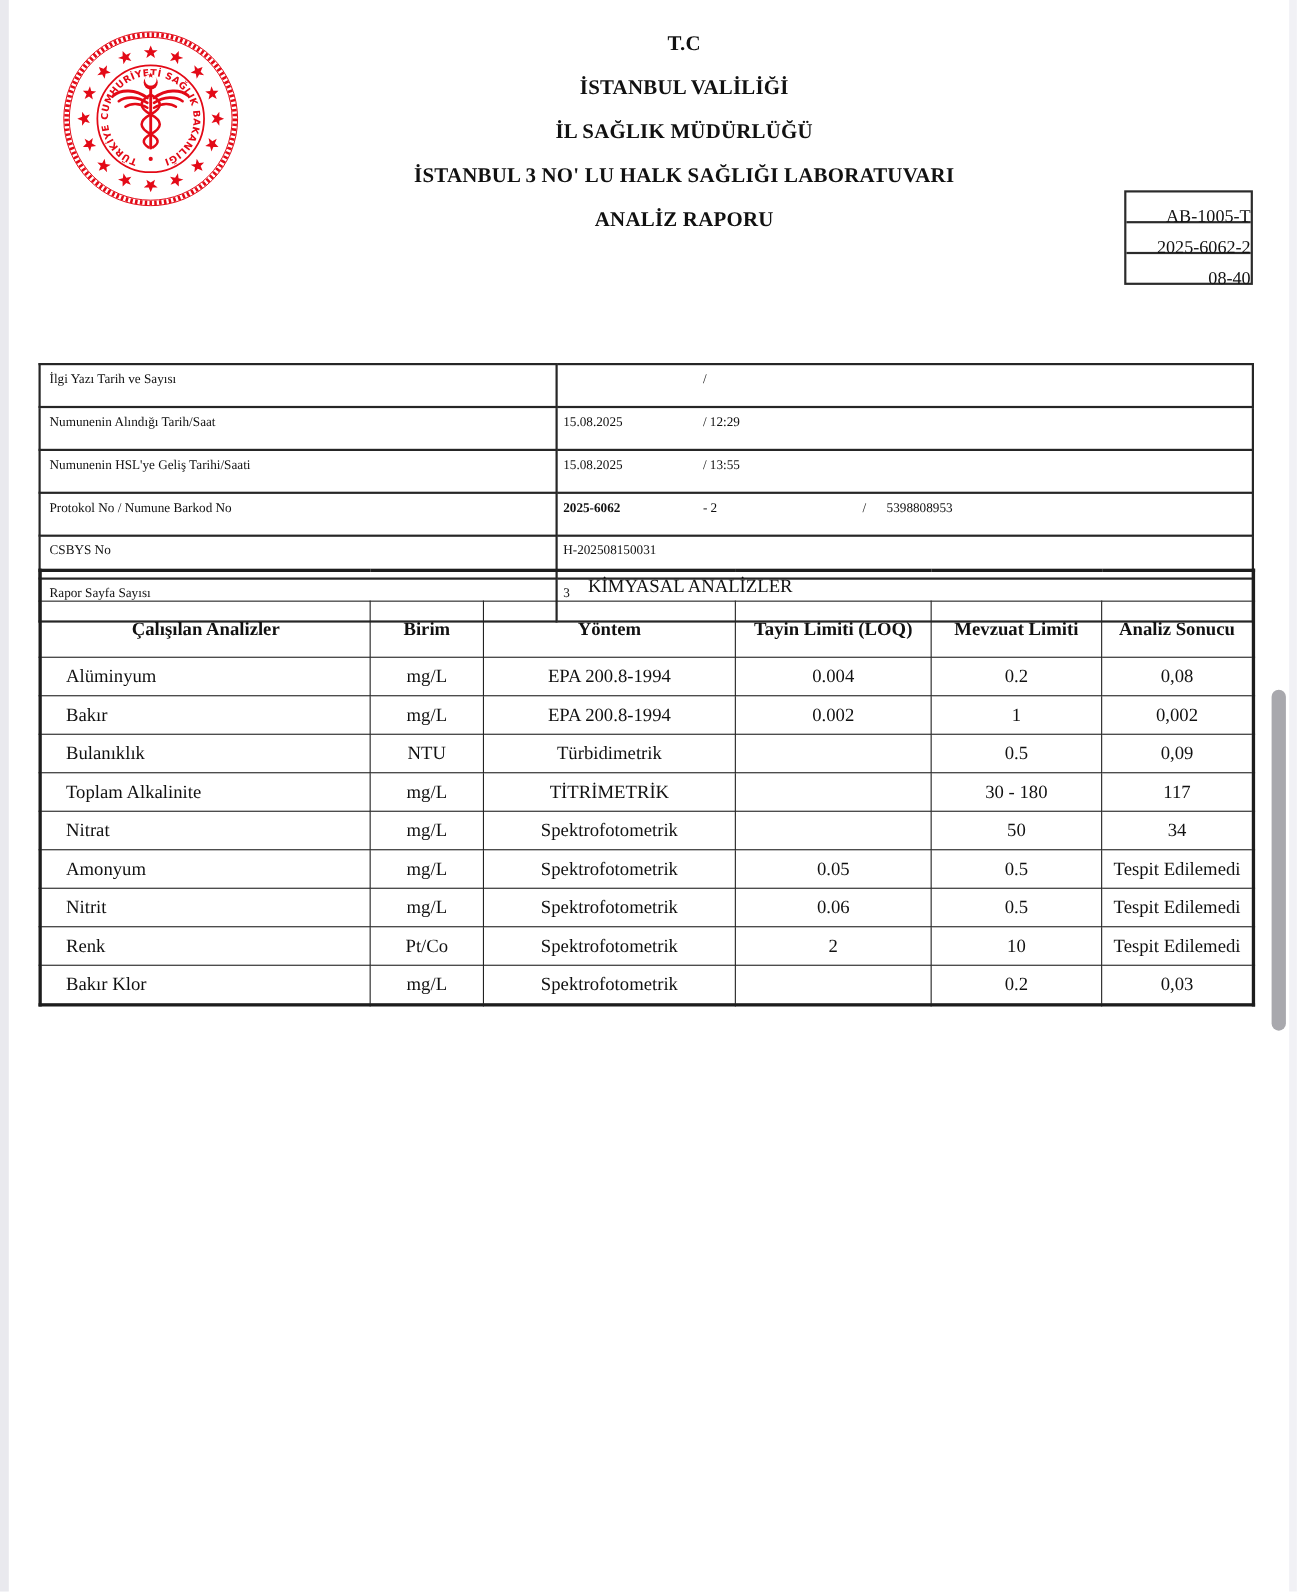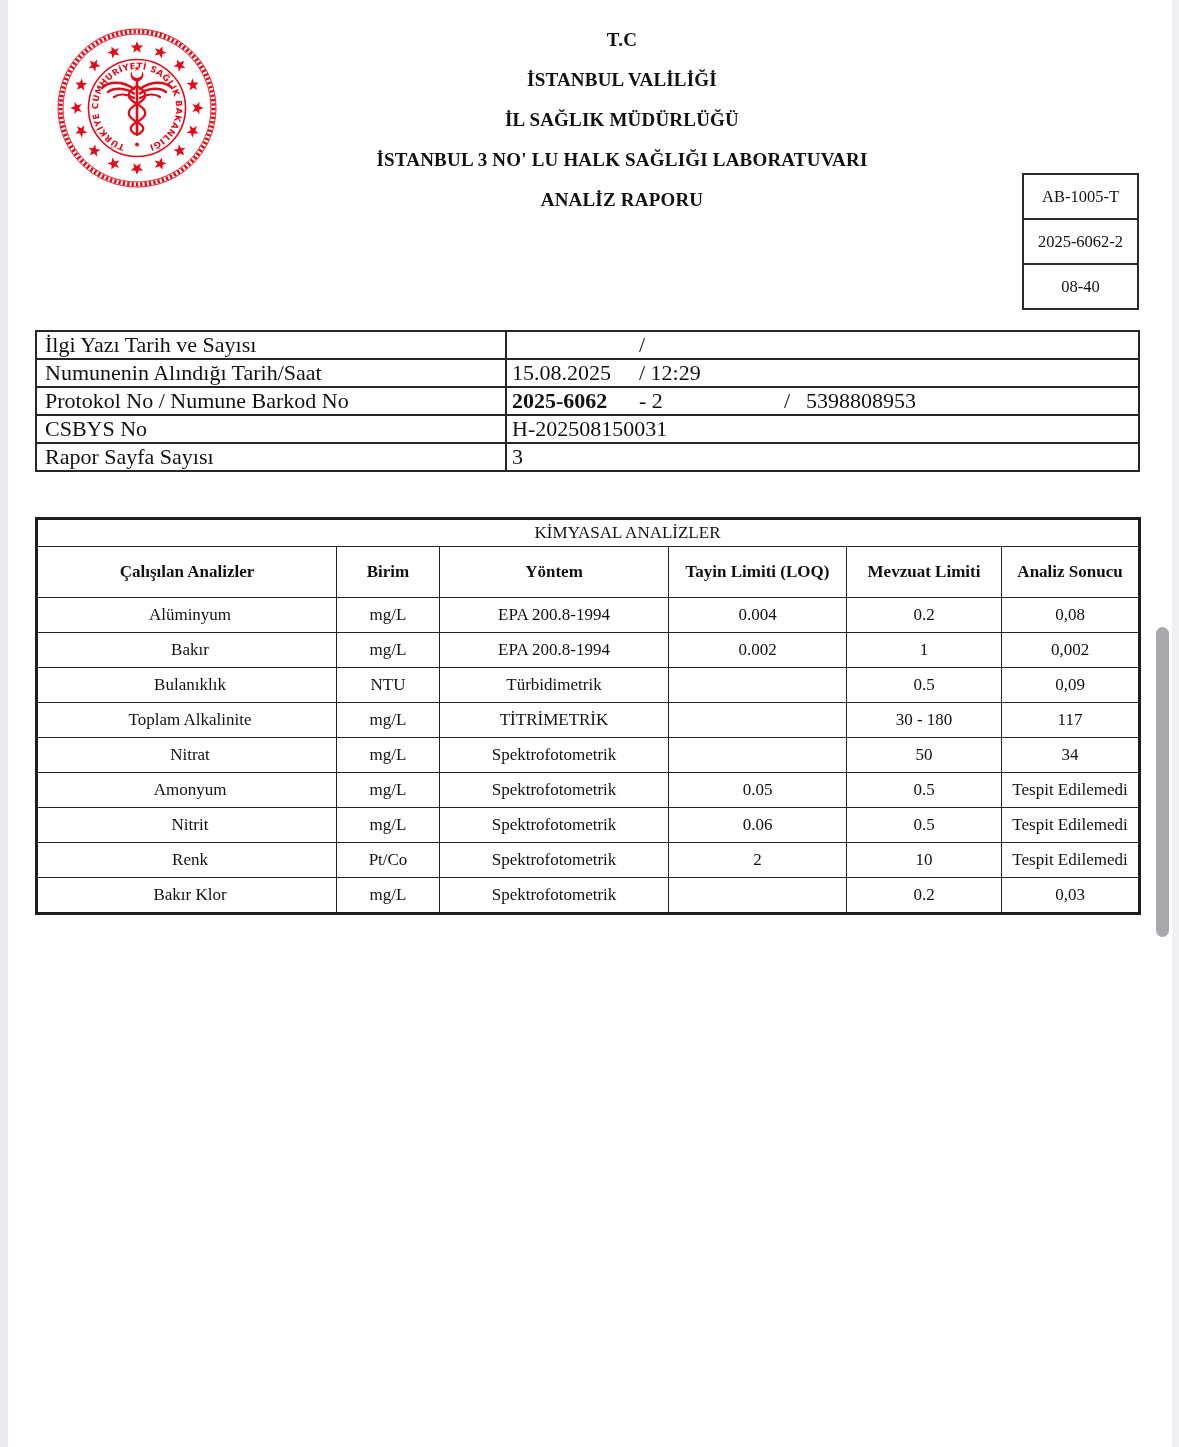--- a/index.html
+++ b/index.html
@@ -14,37 +14,37 @@
   .right-strip{position:absolute;right:0;top:0;bottom:0;width:7px;background:#f1f1f5;}
   .scroll-thumb{position:absolute;left:1156px;top:627px;width:13px;height:310px;border-radius:7px;background:#a8a8ad;}
 
   
   .logo-wrap{position:absolute;left:57px;top:28px;width:160px;height:160px;}
   .titles{position:absolute;left:65px;top:20px;width:1114px;text-align:center;}
   .titles p{margin:0;height:40px;line-height:40px;font-weight:bold;font-size:19px;letter-spacing:.2px;}
 
   
   .code-box{position:absolute;left:1022px;top:173px;width:113px;border:2px solid #2b2b2b;}
-  .code-cell{height:43px;line-height:43px;text-align:center;font-size:16.5px;border-top:2px solid #2b2b2b;}
+  .code-cell{height:26px;line-height:43px;text-align:right;font-size:16.5px;border-top:2px solid #2b2b2b;}
   .code-cell:first-child{border-top:none;}
 
   
   table{border-collapse:collapse;}
   .info-table{position:absolute;left:35px;top:330px;width:1103px;table-layout:fixed;}
-  .info-table td{border:2px solid #262626;font-size:22px;height:25px;padding:0 0 0 8px;overflow:hidden;white-space:nowrap;}
+  .info-table td{border:2px solid #262626;font-size:12px;height:25px;padding:0 0 12px 8px;overflow:hidden;white-space:nowrap;}
   .info-table td.val{padding-left:5px;}
   .vpart{display:inline-block;}
 
   
   .chem-table{position:absolute;left:35px;top:517px;width:1103px;table-layout:fixed;border:3px solid #1d1d1d;}
   .chem-table th,.chem-table td{border:1.5px solid #222;font-size:17px;overflow:hidden;}
   .chem-title-cell{height:24px;text-align:center;padding-left:80px;font-size:18px;font-weight:normal;border-bottom:2.5px solid #1d1d1d;}
   .chem-table thead th.colhead{height:48px;text-align:center;font-weight:bold;font-size:17px;}
   .chem-table tbody td{height:32px;}
-  .cell-left{text-align:center;padding-left:7px;}
+  .cell-left{text-align:left;padding-left:22px;}
   .cell-center{text-align:center;}
 </style>
 </head>
 <body>
 
 <div class="page"></div>
 <div class="left-strip"></div>
 <div class="right-strip"></div>
 <div class="scroll-thumb"></div>
 
@@ -120,20 +120,24 @@
   <tbody>
     <tr>
       <td>İlgi Yazı Tarih ve Sayısı</td>
       <td class="val"><span class="vpart" style="min-width: 127px;"></span><span class="vpart">/</span></td>
     </tr>
     <tr>
       <td>Numunenin Alındığı Tarih/Saat</td>
       <td class="val"><span class="vpart" style="min-width: 127px;">15.08.2025</span><span class="vpart">/ 12:29</span></td>
     </tr>
     <tr>
+      <td>Numunenin HSL'ye Geliş Tarihi/Saati</td>
+      <td class="val"><span class="vpart" style="min-width: 127px;">15.08.2025</span><span class="vpart">/ 13:55</span></td>
+    </tr>
+    <tr>
       <td>Protokol No / Numune Barkod No</td>
       <td class="val"><span class="vpart" style="min-width: 127px; font-weight: bold;">2025-6062</span><span class="vpart" style="min-width: 145px;">- 2</span><span class="vpart" style="min-width: 22px;">/</span><span class="vpart">5398808953</span></td>
     </tr>
     <tr>
       <td>CSBYS No</td>
       <td class="val"><span class="vpart">H-202508150031</span></td>
     </tr>
     <tr>
       <td>Rapor Sayfa Sayısı</td>
       <td class="val"><span class="vpart">3</span></td>

